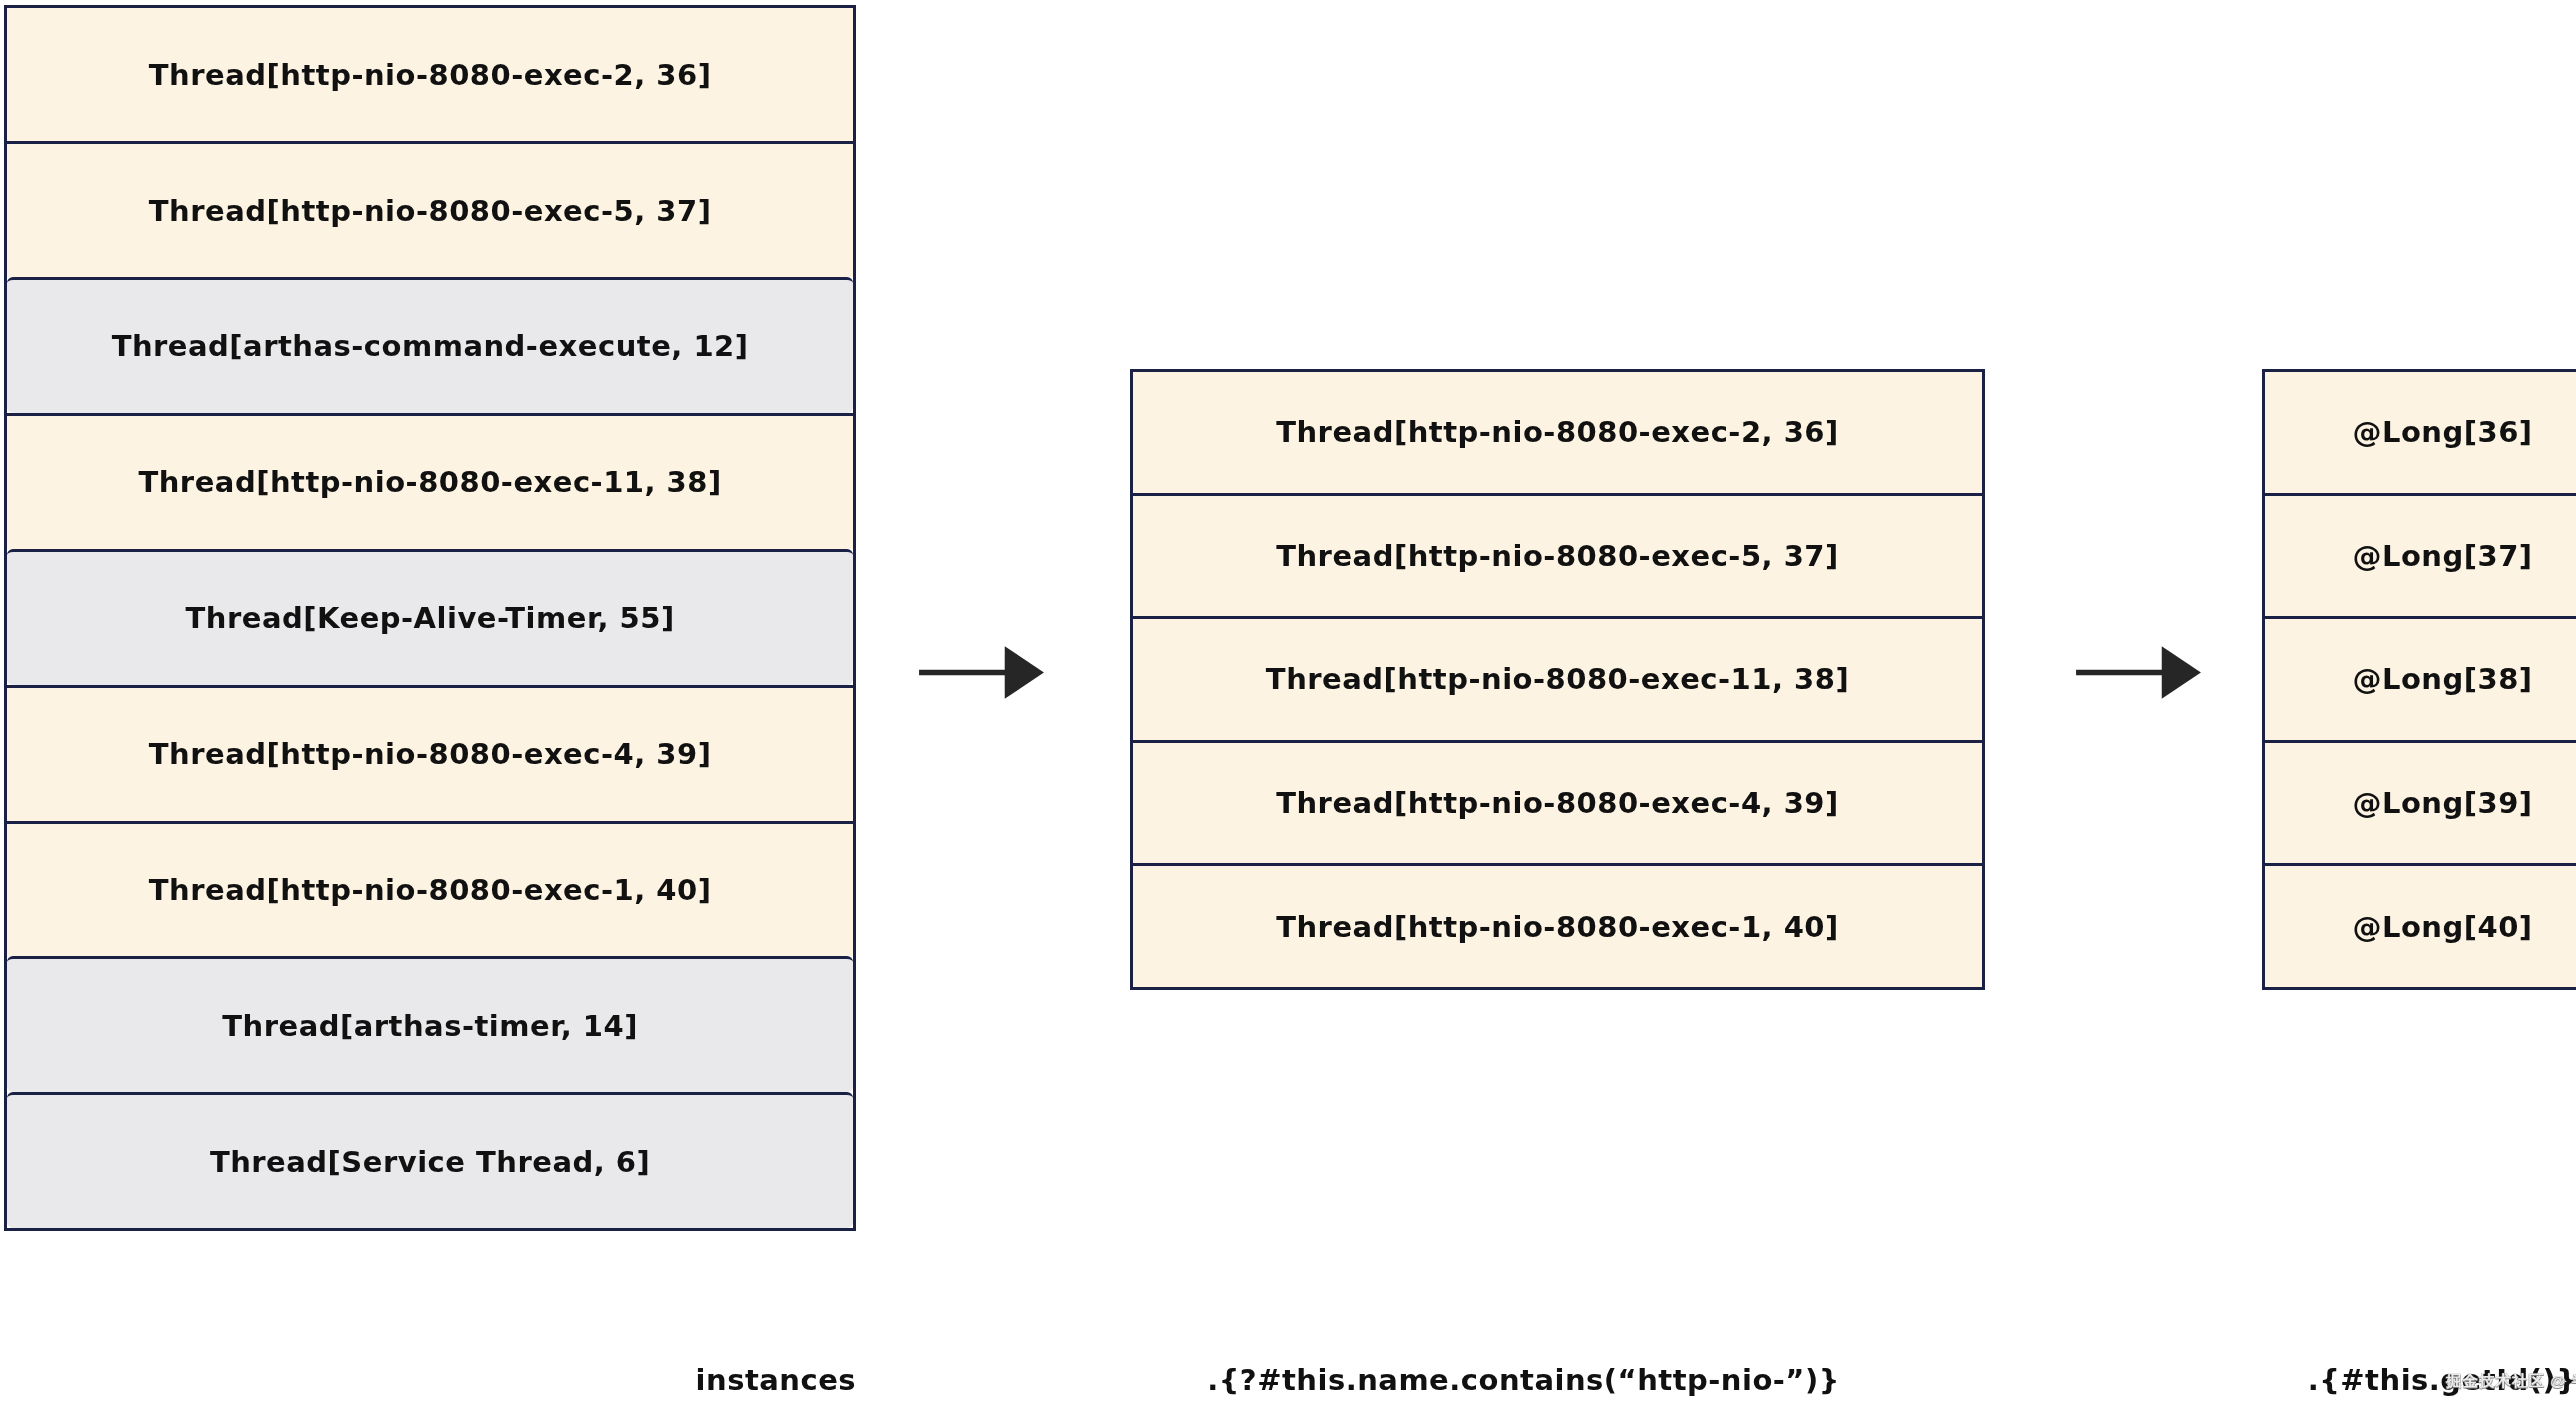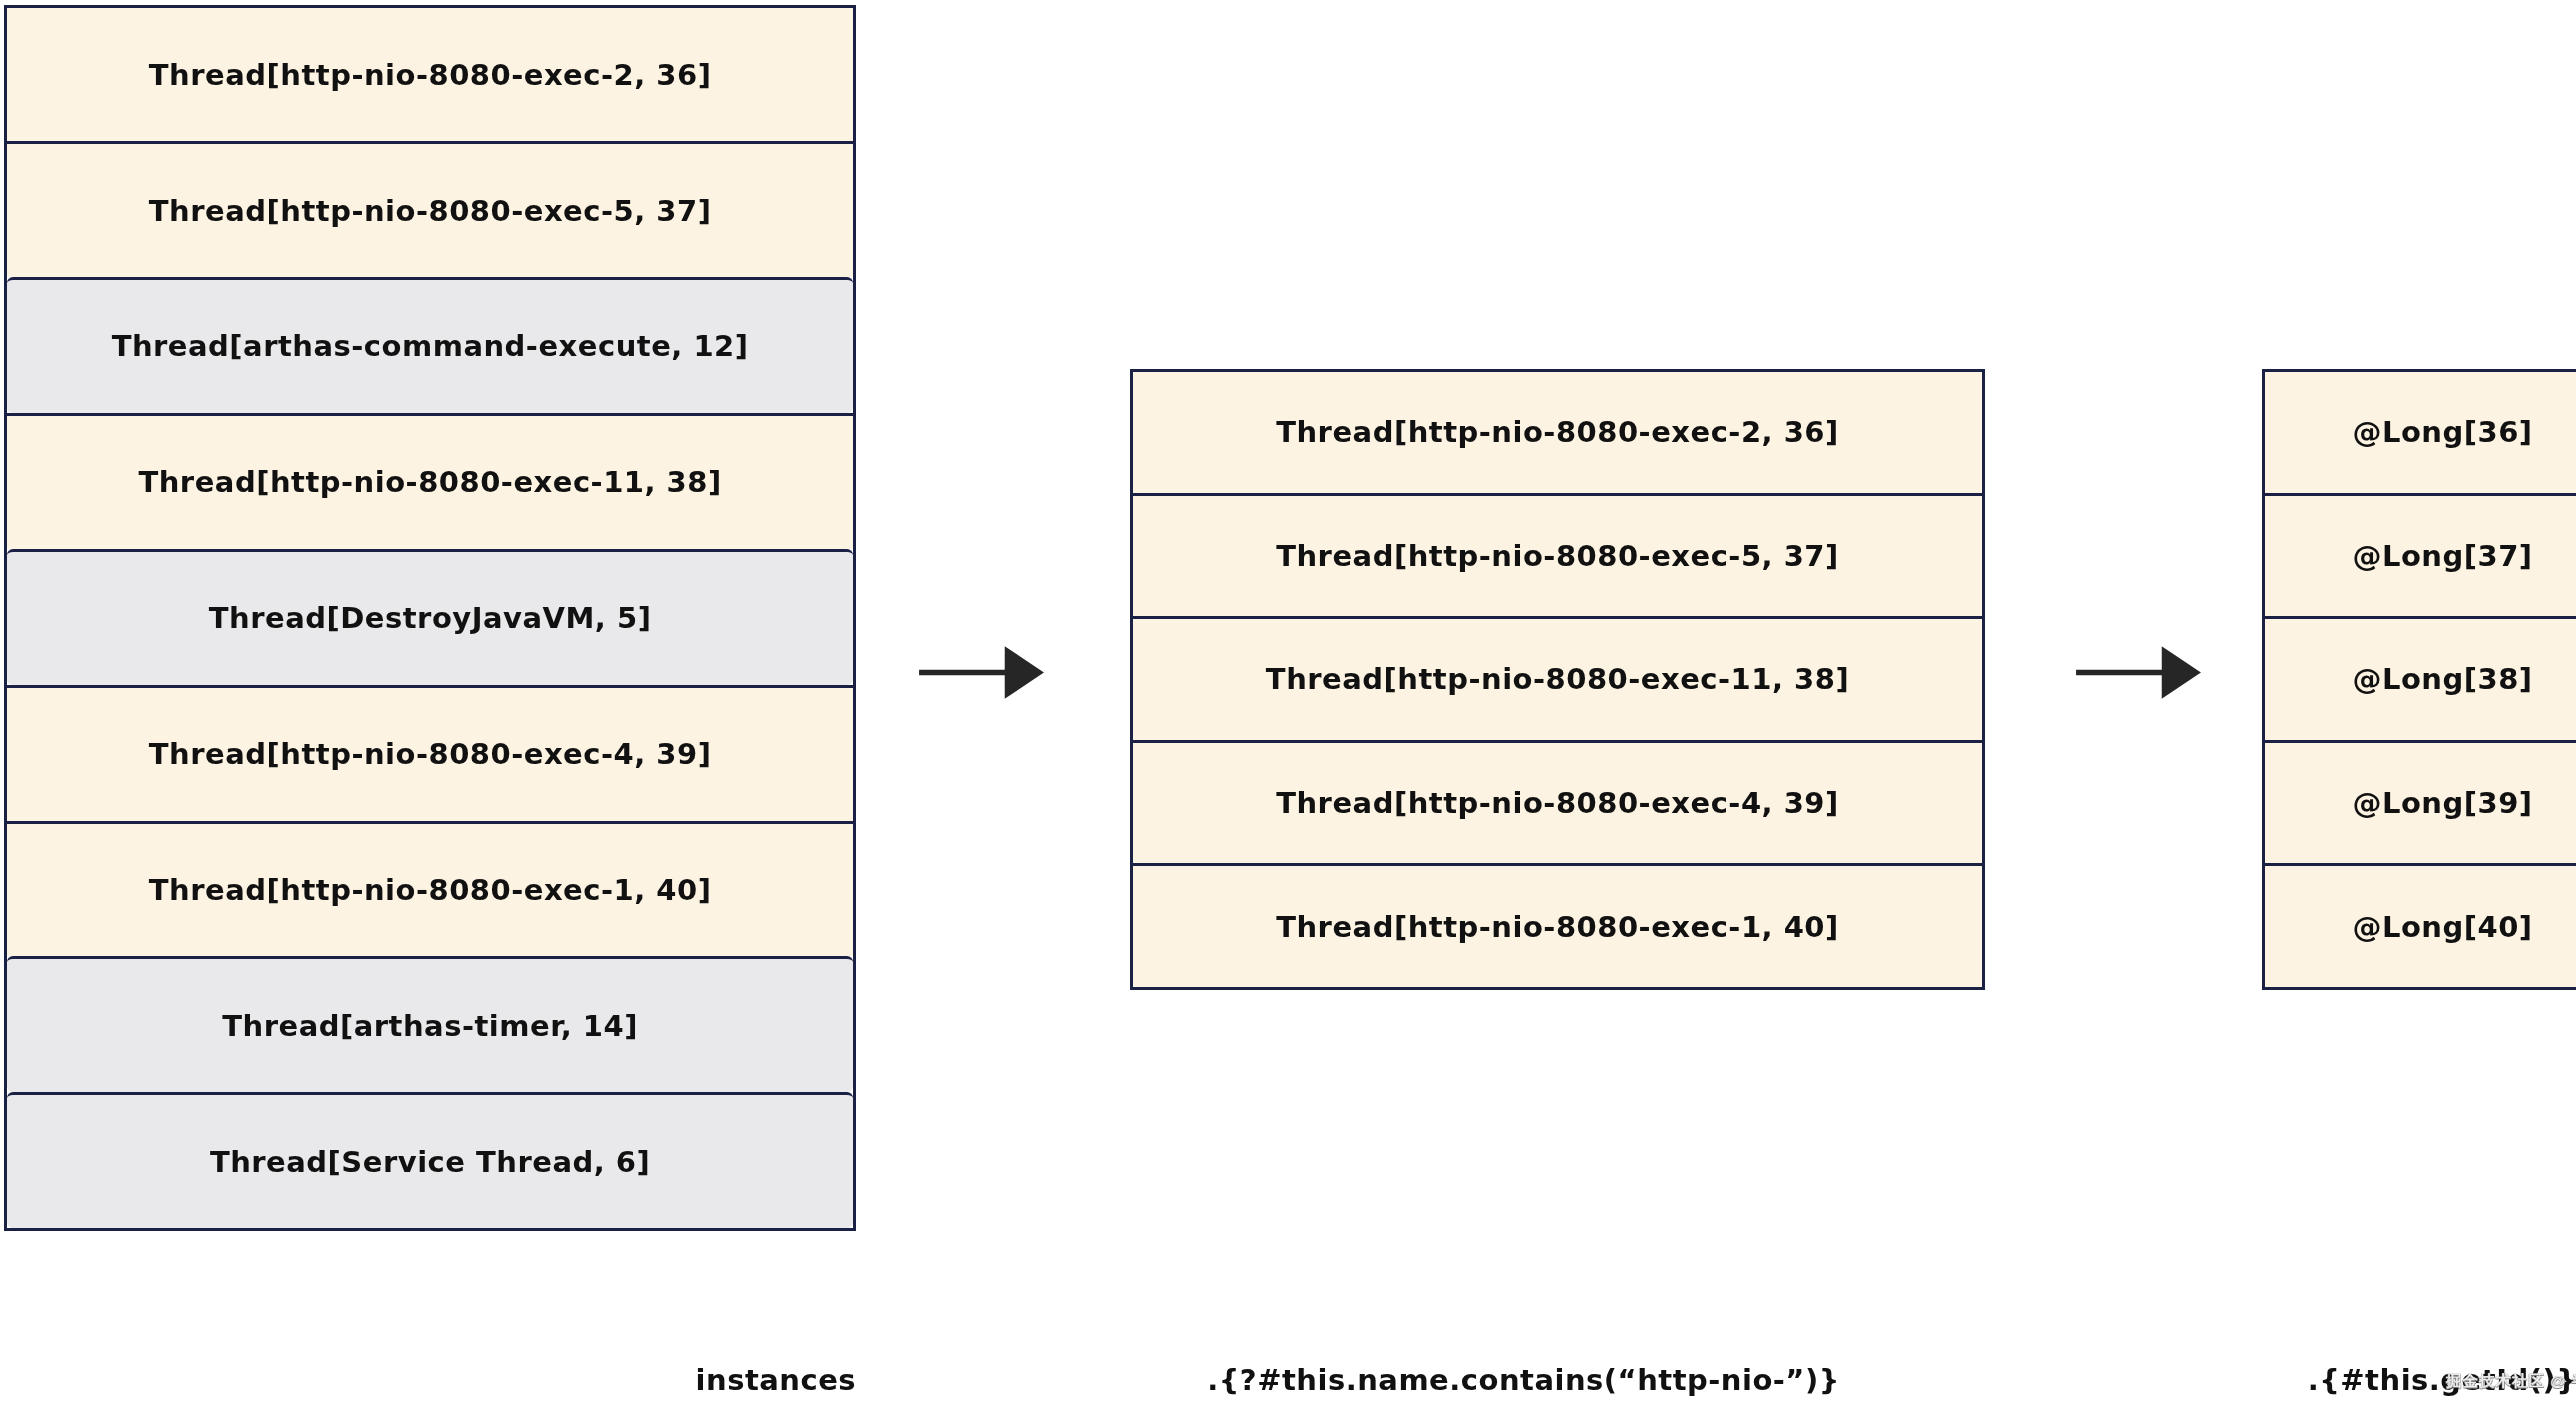--- a/index.html
+++ b/index.html
@@ -78,21 +78,21 @@
 </head>
 <body>
 
 <div class="canvas">
 
   <div class="col col-left">
     <div class="row" data-tone="highlight">Thread[http-nio-8080-exec-2, 36]</div>
     <div class="row" data-tone="highlight">Thread[http-nio-8080-exec-5, 37]</div>
     <div class="row" data-tone="muted">Thread[arthas-command-execute, 12]</div>
     <div class="row" data-tone="highlight">Thread[http-nio-8080-exec-11, 38]</div>
-    <div class="row" data-tone="muted">Thread[DestroyJavaVM, 5]</div>
+    <div class="row" data-tone="muted">Thread[Keep-Alive-Timer, 55]</div>
     <div class="row" data-tone="highlight">Thread[http-nio-8080-exec-4, 39]</div>
     <div class="row" data-tone="highlight">Thread[http-nio-8080-exec-1, 40]</div>
     <div class="row" data-tone="muted">Thread[arthas-timer, 14]</div>
     <div class="row" data-tone="muted">Thread[Service Thread, 6]</div>
   </div>
 
   <svg class="arrow arrow-1" viewBox="0 0 250 110" aria-hidden="true">
     <line x1="4" y1="55" x2="175" y2="55"></line>
     <polygon points="170,4 170,106 246,55"></polygon>
   </svg>

